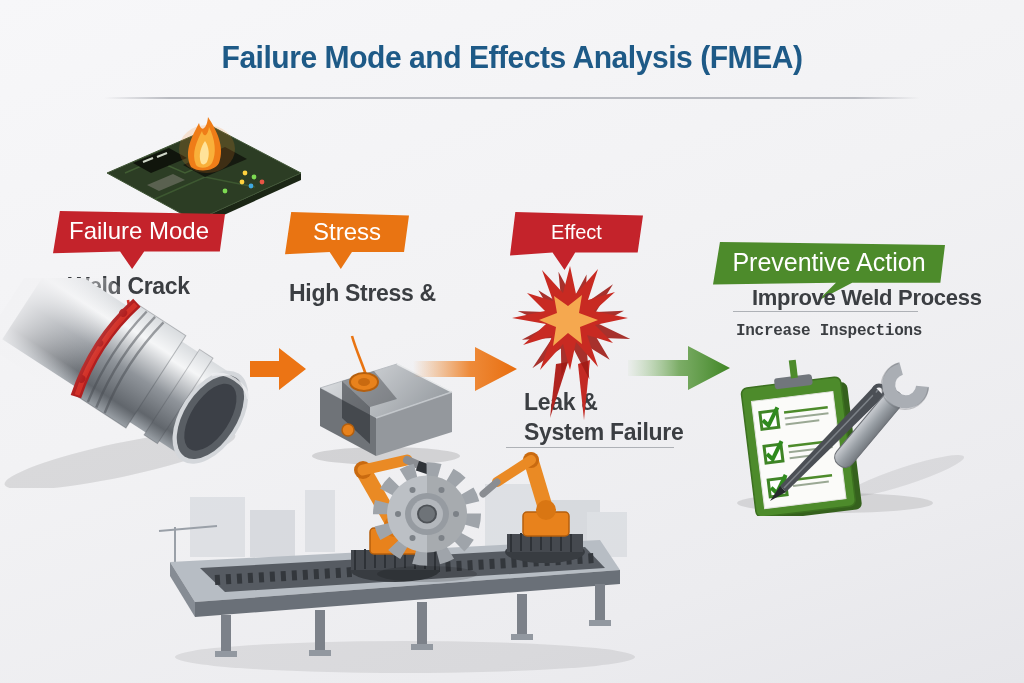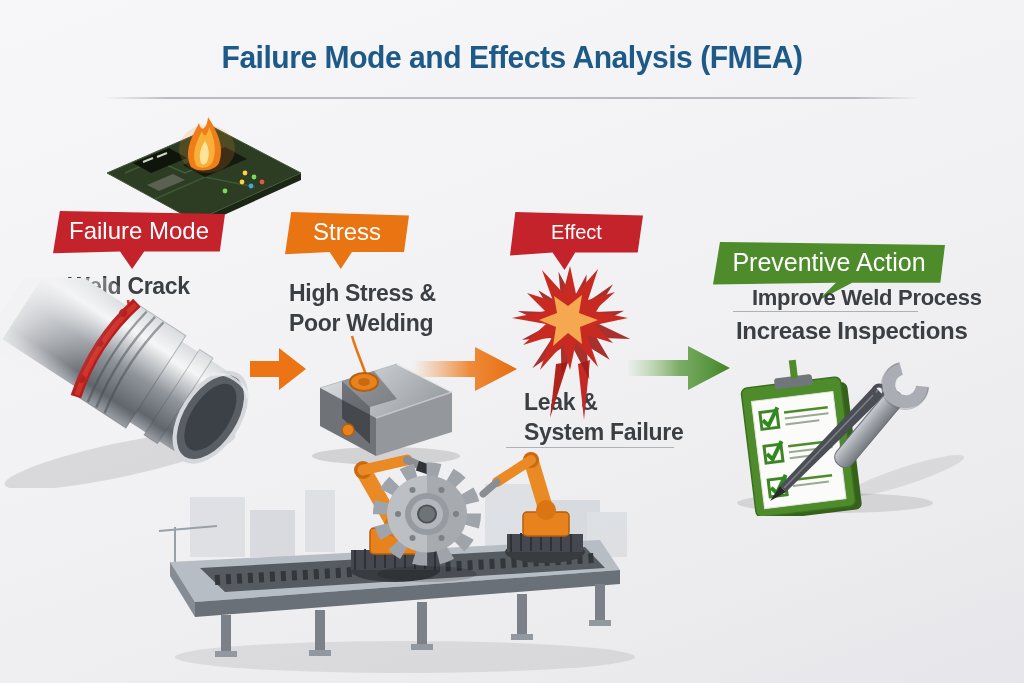--- a/index.html
+++ b/index.html
@@ -88,30 +88,29 @@
   <div class="abs banner banner-effect">
     <span>Effect</span>
   </div>
   <div class="abs banner banner-green">
     <span>Preventive Action</span>
   </div>
 
   <div class="abs detail t-weld">Weld Crack</div>
   <div class="abs detail t-cause">
     <div>High Stress &amp;</div>
-    <div>Poor Welding</div>
   </div>
   <div class="abs detail t-effect">
     <div>Leak &amp;</div>
     <div>System Failure</div>
   </div>
   <div class="abs hairline hl-effect"></div>
   <div class="abs detail t-act1" style="font-size:22px;margin-left:16px;">Improve Weld Process</div>
   <div class="abs hairline hl-act"></div>
-  <div class="abs detail t-act2" style="font-size:24px;">Increase Inspections</div>
+  <div class="abs detail t-act2" style="font-size:16px;font-family:Liberation Mono, monospace;">Increase Inspections</div>
 
   <svg class="abs" style="left:0;top:0;" width="1024" height="683" viewBox="0 0 1024 683" pointer-events="none">
     <path d="M128,300 C130,316 135,329 140,345" fill="none" stroke="#cf2a1f" stroke-width="2.6"></path>
     <path d="M352,336 C356,350 362,363 366,375" fill="none" stroke="#e97412" stroke-width="2.6"></path>
   </svg>
 
   <svg class="abs" style="left:0px;top:278px;" width="310" height="210" viewBox="0 0 310 210">
     <defs>
       <linearGradient id="tubeGrad" x1="0" y1="0" x2="0" y2="1">
         <stop offset="0" stop-color="#d9dcdf"></stop>

